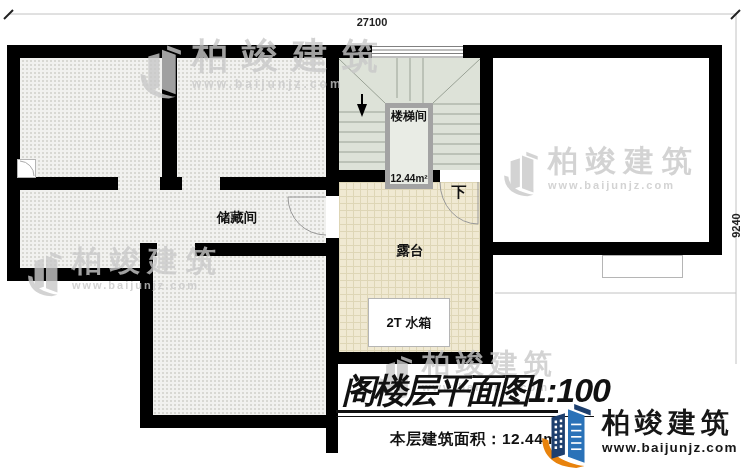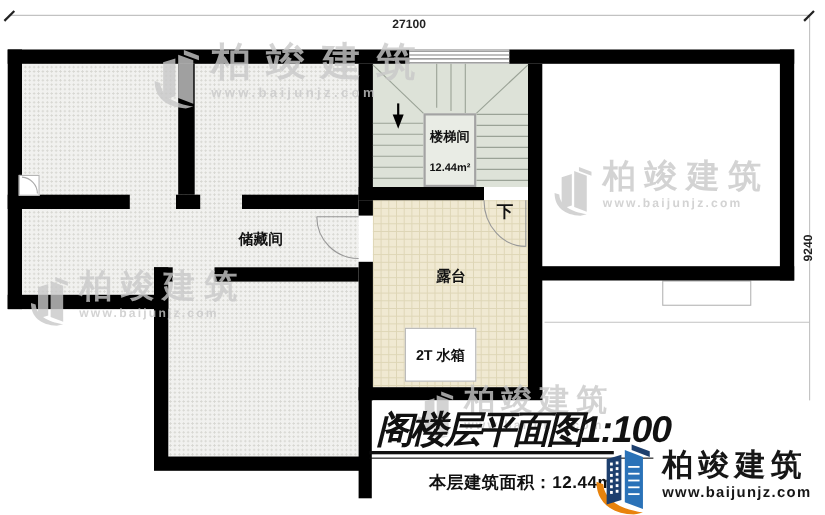--- a/index.html
+++ b/index.html
@@ -11,23 +11,23 @@
           background-image:radial-gradient(circle,#d8d8d3 0.8px,transparent 0.9px);
           background-size:4px 4px;}
   .stairfloor{background:#dde2d8;}
   .terrace{background-color:#f0e9d2;
            background-image:linear-gradient(#ded6b6 1px,transparent 1px),
                             linear-gradient(90deg,#ded6b6 1px,transparent 1px);
            background-size:7px 7px;}
   .whitebox{position:absolute;background:#fff;border:1px solid #b5b5b5;box-sizing:border-box;}
   .lbl{position:absolute;z-index:6;font-weight:bold;color:#111;text-align:center;white-space:nowrap;}
   .svgover{position:absolute;left:0;top:0;z-index:3;}
-  .landing{position:absolute;left:385px;top:103px;width:48px;height:67px;z-index:3;
-           background:#e9ece5;border:2px solid #a3a3a3;box-sizing:border-box;
-           display:flex;flex-direction:column;align-items:center;justify-content:center;}
+  .landing{position:absolute;left:385px;top:103px;width:48px;height:86px;z-index:3;
+           background:#e9ece5;border:5px solid #a3a3a3;box-sizing:border-box;
+           display:flex;flex-direction:column;align-items:center;justify-content:space-between;}
   .landing .n{font-size:12px;font-weight:bold;color:#111;}
   .landing .a{font-size:10px;font-weight:bold;color:#111;margin-top:14px;}
   .window{position:absolute;left:372px;top:45px;width:91px;height:13px;background:#fff;z-index:2;}
   .wm{position:absolute;z-index:4;display:flex;align-items:flex-start;color:#c9c9c9;opacity:.8;}
   .wm .t{margin-left:6px;}
   .wm .n{font-weight:bold;line-height:1;}
   .wm .u{font-weight:bold;line-height:1;margin-top:4px;}
   .titlebg{position:absolute;left:338px;top:364px;width:412px;height:104px;background:#fff;z-index:5;}
   .titlerow{position:absolute;left:342px;top:368px;z-index:7;color:#111;white-space:nowrap;font-style:italic;}
   .titlerow .big{font-size:34px;font-weight:bold;letter-spacing:-3px;}
@@ -208,21 +208,21 @@
     <div class="t">
       <div class="n" style="font-size:28px;letter-spacing:6px;">柏竣建筑</div>
       <div class="u" style="font-size:11px;letter-spacing:2px;">www.baijunjz.com</div>
     </div>
   </div>
 
   <div class="lbl" style="left:205px;top:209px;width:64px;font-size:13.5px;">储藏间</div>
   <div class="lbl" style="left:384px;top:242px;width:52px;font-size:13.5px;">露台</div>
   <div class="lbl" style="left:448px;top:183px;width:22px;font-size:15px;">下</div>
 
-  <div class="whitebox" style="left:368px;top:298px;width:65px;height:49px;z-index:5;display:flex;align-items:center;justify-content:center;">
+  <div class="whitebox" style="left:368px;top:298px;width:82px;height:49px;z-index:5;display:flex;align-items:center;justify-content:center;">
     <span style="font-size:13px;font-weight:bold;color:#111;white-space:nowrap;">2T 水箱</span>
   </div>
 
   <div class="titlebg"></div>
   <div class="titlerow">
     <span class="big">阁楼层平面图</span><span class="scale">1:100</span>
   </div>
   <div class="ul1"></div>
   <div class="ul2"></div>
   <div class="areatxt">本层建筑面积：12.44m²</div>

